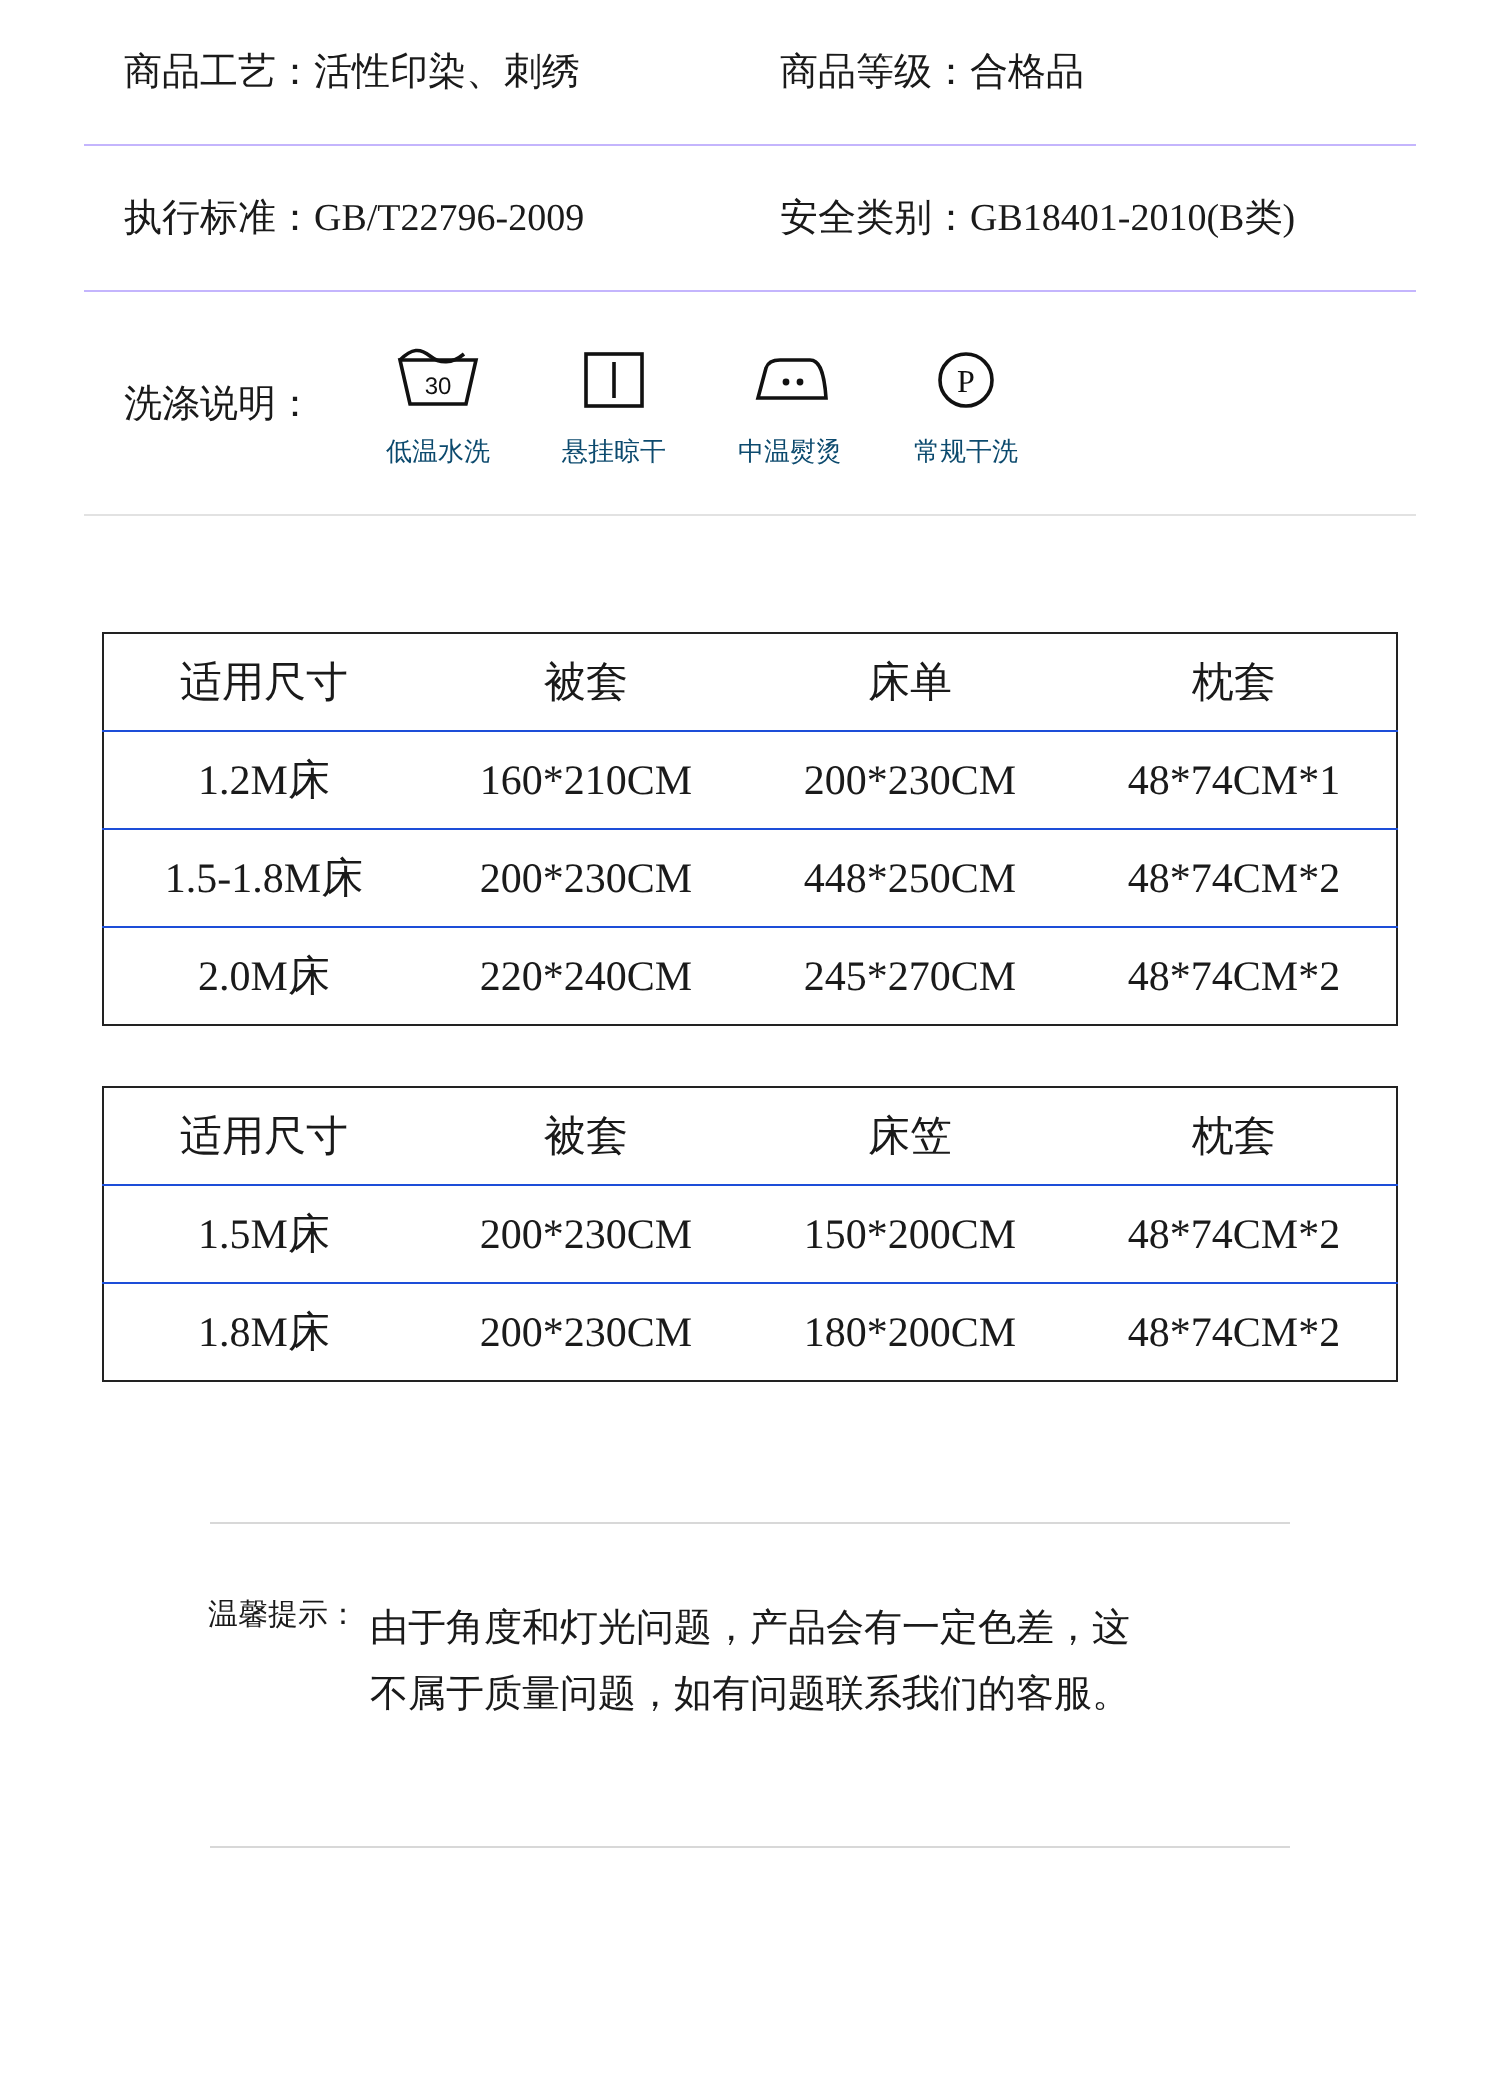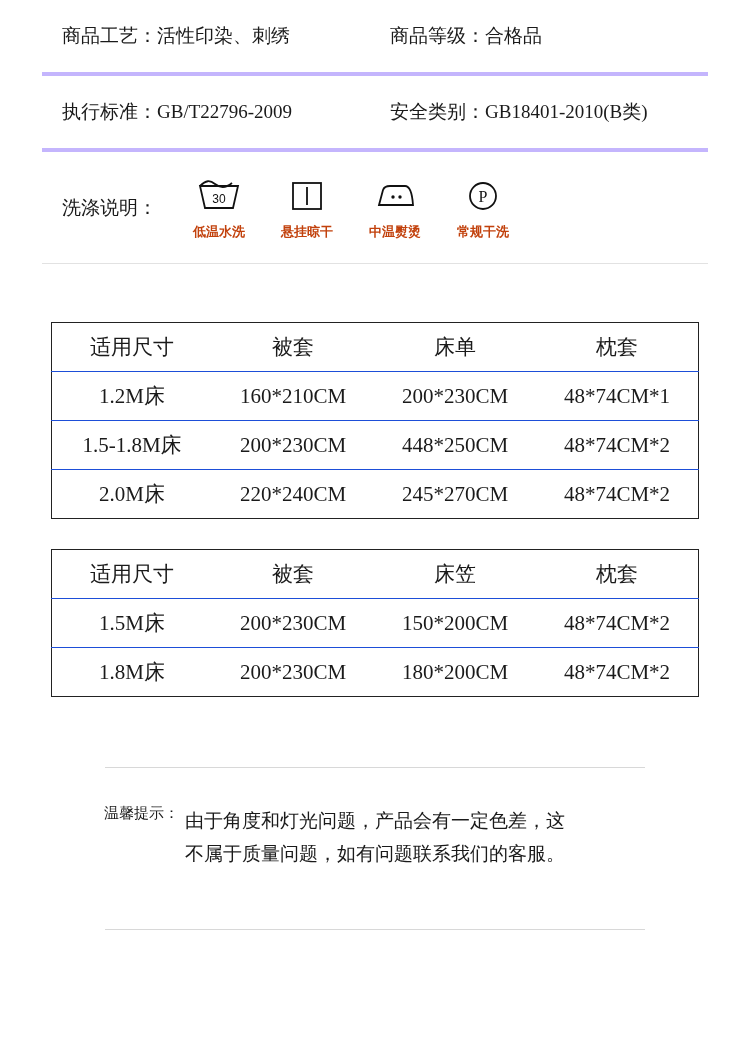--- a/index.html
+++ b/index.html
@@ -20,21 +20,21 @@
     height: 1047px;
     box-sizing: border-box;
     padding: 0 42px;
   }
 
   
   .attr-row {
     display: flex;
     align-items: center;
     height: 72px;
-    border-bottom: 4px solid #c4b5fd;
+    border-bottom: 1px solid #c4b5fd;
   }
   .attr-row:first-child {
     border-top: none;
   }
   .attr-cell {
     display: flex;
     align-items: baseline;
     font-size: 19px;
   }
   .attr-cell.first {
@@ -75,23 +75,22 @@
   }
   .care-icon {
     height: 40px;
     display: flex;
     align-items: center;
     justify-content: center;
   }
   .care-text {
     margin-top: 8px;
     font-size: 13px;
-    color: #c2410c;
-    white-space: nowrap;
-    font-weight: bold;
+    color: #0c4a6e;
+    white-space: nowrap;
   }
 
   
   .spec-heading {
     font-size: 19px;
     padding-left: 20px;
     margin-top: 38px;
   }
 
   

